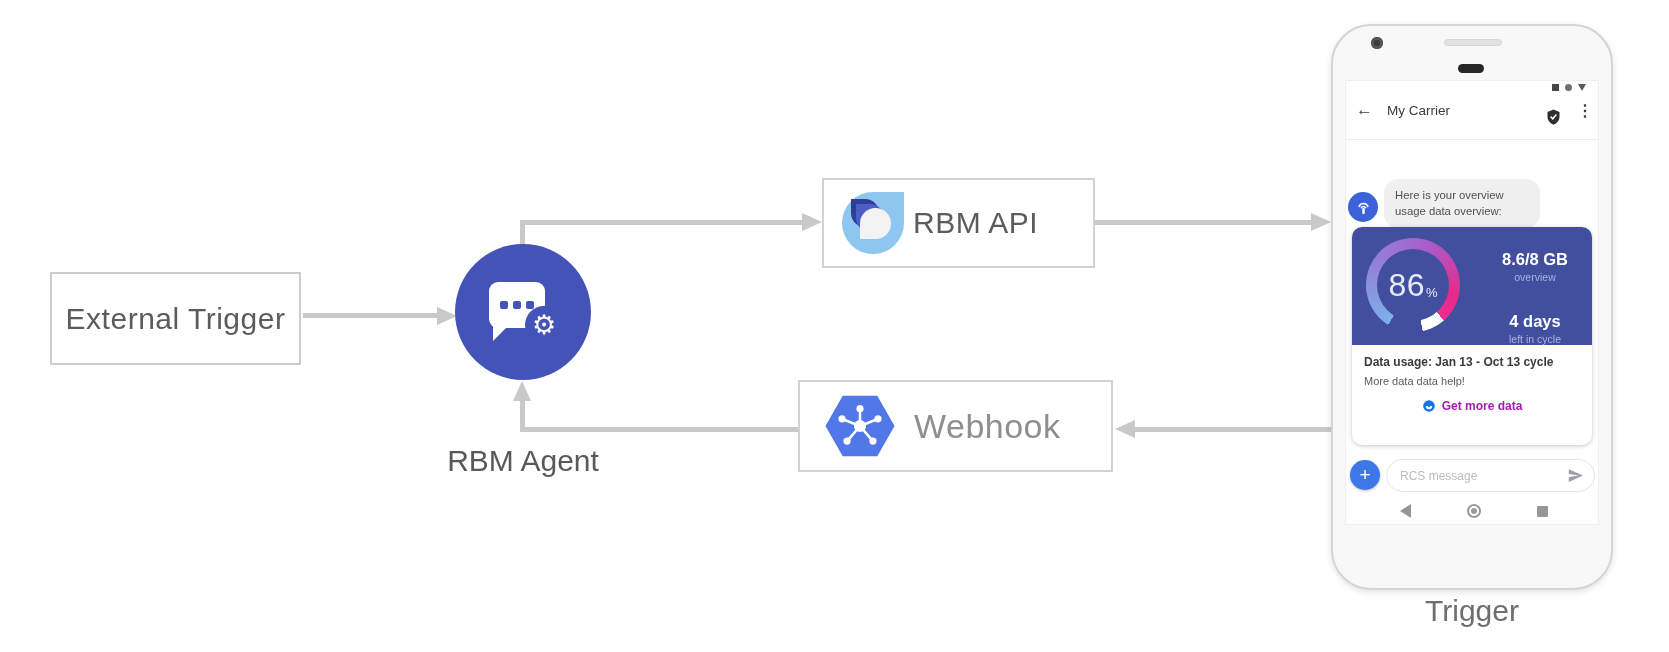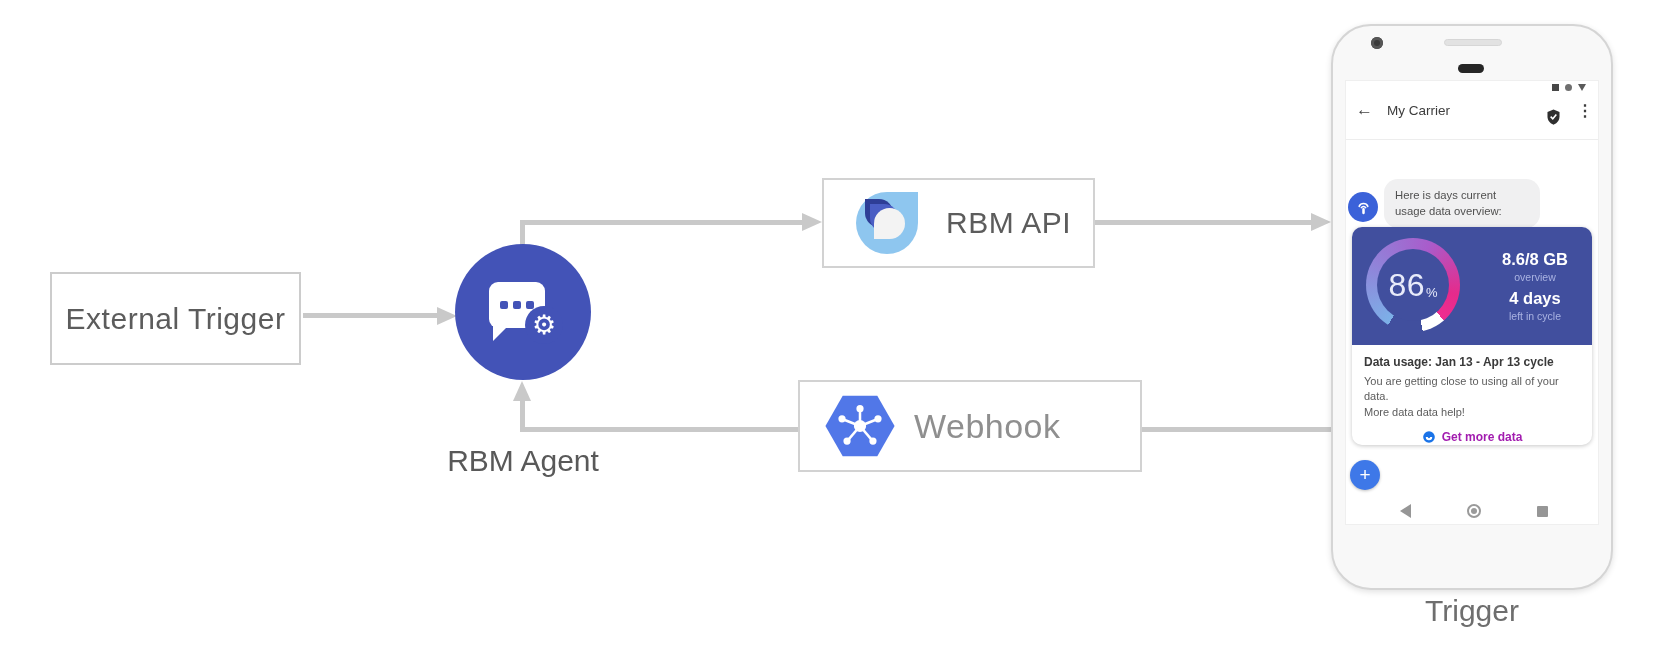--- a/index.html
+++ b/index.html
@@ -5,22 +5,22 @@
   * { margin:0; padding:0; box-sizing:border-box; }
   body { background:#ffffff; font-family:"Liberation Sans", sans-serif; }
   .canvas { position:relative; width:1669px; height:652px; background:#ffffff; overflow:hidden; }
 
   
   .node { position:absolute; background:#fff; border:2px solid #cccccc; display:flex; align-items:center; justify-content:center; }
   .node-label { font-size:30px; color:#5c5c5c; letter-spacing:0.5px; }
 
   .et-box { left:50px; top:272px; width:251px; height:93px; }
 
-  .api-box { left:822px; top:178px; width:273px; height:90px; border-color:#d2d2d2; justify-content:flex-start; padding-left:32px; gap:28px; }
-  .wh-box  { left:798px; top:380px; width:344px; height:92px; border-color:#d2d2d2; justify-content:flex-start; padding-left:24px; gap:18px; }
+  .api-box { left:822px; top:178px; width:273px; height:90px; border-color:#d2d2d2; justify-content:flex-start; padding-left:18px; gap:9px; }
+  .wh-box  { left:798px; top:380px; width:315px; height:92px; border-color:#d2d2d2; justify-content:flex-start; padding-left:24px; gap:18px; }
   .wh-label { font-size:34px; color:#8f8f8f; }
 
   
   .rbm-logo { position:relative; width:62px; height:62px; flex:0 0 62px; }
   .drop-big   { position:absolute; left:0; top:0; width:62px; height:62px; background:#8ec6ef; border-radius:50% 0 50% 50%; }
   .drop-navy  { position:absolute; left:9px;  top:7px;  width:28px; height:28px; background:#2e3e96; border-radius:0 50% 50% 50%; }
   .drop-mid   { position:absolute; left:14px; top:12px; width:28px; height:28px; background:#4a5ec4; border-radius:0 50% 50% 50%; }
   .drop-white { position:absolute; left:18px; top:16px; width:31px; height:31px; background:#f3f3f3; border-radius:50% 50% 50% 0; }
 
   
@@ -68,21 +68,21 @@
   .usage-card { position:absolute; left:1352px; top:227px; width:240px; height:218px; background:#fff; border-radius:10px; box-shadow:0 1px 4px rgba(0,0,0,0.22); }
   .card-blue { position:relative; width:100%; height:118px; background:#414f9e; border-radius:10px 10px 0 0; }
   .gauge { position:absolute; left:14px; top:11px; width:94px; height:94px; border-radius:50%;
            background:conic-gradient(from 212deg, #7cb1e8 0deg, #8f86da 80deg, #a95ccb 170deg, #e62a8b 250deg, #ee2d90 287deg, #ffffff 287deg, #ffffff 316deg, rgba(0,0,0,0) 316deg 360deg); }
   .gauge-hole { position:absolute; left:11px; top:11px; width:72px; height:72px; border-radius:50%; background:#414f9e; display:flex; align-items:center; justify-content:center; }
   .gauge-num { font-size:32px; color:#e8ebfa; letter-spacing:0.5px; }
   .gauge-pct { font-size:13px; color:#e8ebfa; margin:14px 0 0 1px; }
   .card-right { position:absolute; left:126px; top:0; width:114px; height:118px; text-align:center; color:#fff; }
   .cr-big { font-size:16.5px; font-weight:bold; color:#ffffff; }
   .cr-small { font-size:10.5px; color:#aab3e2; margin-top:2px; }
-  .cr-gap { margin-top:6px; }
+  .cr-gap { margin-top:29px; }
   .card-white { padding:10px 12px 0 12px; }
   .cw-title { font-size:12px; font-weight:bold; color:#3a3a3a; }
   .cw-body { font-size:11px; color:#5c5c5c; line-height:1.4; margin-top:5px; }
   .cw-cta { margin-top:10px; display:flex; align-items:center; justify-content:center; gap:6px; cursor:pointer; }
   .cw-cta-label { font-size:12px; font-weight:bold; color:#a21caf; }
 
   .plus-btn { position:absolute; left:1350px; top:460px; width:30px; height:30px; border-radius:50%; background:#3e78e8; color:#fff; font-size:19px; display:flex; align-items:center; justify-content:center; box-shadow:0 1px 3px rgba(0,0,0,0.25); }
   .composer { position:absolute; left:1386px; top:459px; width:209px; height:33px; border:1.5px solid #e3e3e3; border-radius:17px; background:#fff; display:flex; align-items:center; padding:0 10px 0 13px; }
   .composer input { flex:1; border:none; outline:none; font-size:12px; color:#555; font-family:"Liberation Sans", sans-serif; background:transparent; }
   .composer input::placeholder { color:#bcbcbc; }
@@ -188,54 +188,59 @@
   <span class="kebab">⋮</span>
   <div class="hdr-divider"></div>
 
   <div class="avatar">
     <svg width="19" height="19" viewBox="0 0 24 24">
       <path d="M6.5 10.5 A 6 6 0 0 1 17.5 10.5" fill="none" stroke="#ffffff" stroke-width="2" stroke-linecap="round"></path>
       <path d="M9.3 12.2 A 3.2 3.2 0 0 1 14.7 12.2" fill="none" stroke="#ffffff" stroke-width="2" stroke-linecap="round"></path>
       <rect x="10.4" y="12.5" width="3.2" height="8" rx="1.4" fill="#ffffff"></rect>
     </svg>
   </div>
-  <div class="chat-bubble">Here is days current usage data overview:</div>
+  <div class="chat-bubble">Here is your overview usage data overview:</div>
 
   <div class="usage-card">
     <div class="card-blue">
       <div class="gauge">
         <div class="gauge-hole">
           <span class="gauge-num">86</span>
           <span class="gauge-pct">%</span>
         </div>
       </div>
       <div class="card-right">
         <div class="cr-big" style="margin-top:23px;">8.6/8 GB</div>
         <div class="cr-small">overview</div>
         <div class="cr-big cr-gap">4 days</div>
         <div class="cr-small">left in cycle</div>
       </div>
     </div>
     <div class="card-white">
-      <div class="cw-title">Data usage: Jan 13 - Apr 13 cycle</div>
+      <div class="cw-title">Data usage: Jan 13 - Oct 13 cycle</div>
       <div class="cw-body">
-        <span style="display:block;">You are getting close to using all of your data.</span>
         <span style="display:block;">More data data help!</span>
       </div>
       <div class="cw-cta">
         <svg width="14" height="14" viewBox="0 0 24 24">
           <circle cx="12" cy="12" r="10" fill="#1a73e8"></circle>
           <path d="M6.5 12 A 5.5 5.5 0 0 0 17.5 12 L14 12 A 2 2 0 0 1 10 12 Z" fill="#ffffff"></path>
         </svg>
         <span class="cw-cta-label">Get more data</span>
       </div>
     </div>
   </div>
 
   <div class="plus-btn">+</div>
+  <div class="composer">
+    <input type="text" placeholder="RCS message" style="">
+    <svg width="17" height="17" viewBox="0 0 24 24">
+      <path d="M2.5 21 L22.5 12 L2.5 3 L2.5 9.8 L16.5 12 L2.5 14.2 Z" fill="#9aa0a6"></path>
+    </svg>
+  </div>
 
   <div class="navrow">
     <span class="nav-back"></span>
     <span class="nav-home">
         <i></i>
       </span>
     <span class="nav-recents"></span>
   </div>
 
   <div class="messages-caption">Trigger</div>

